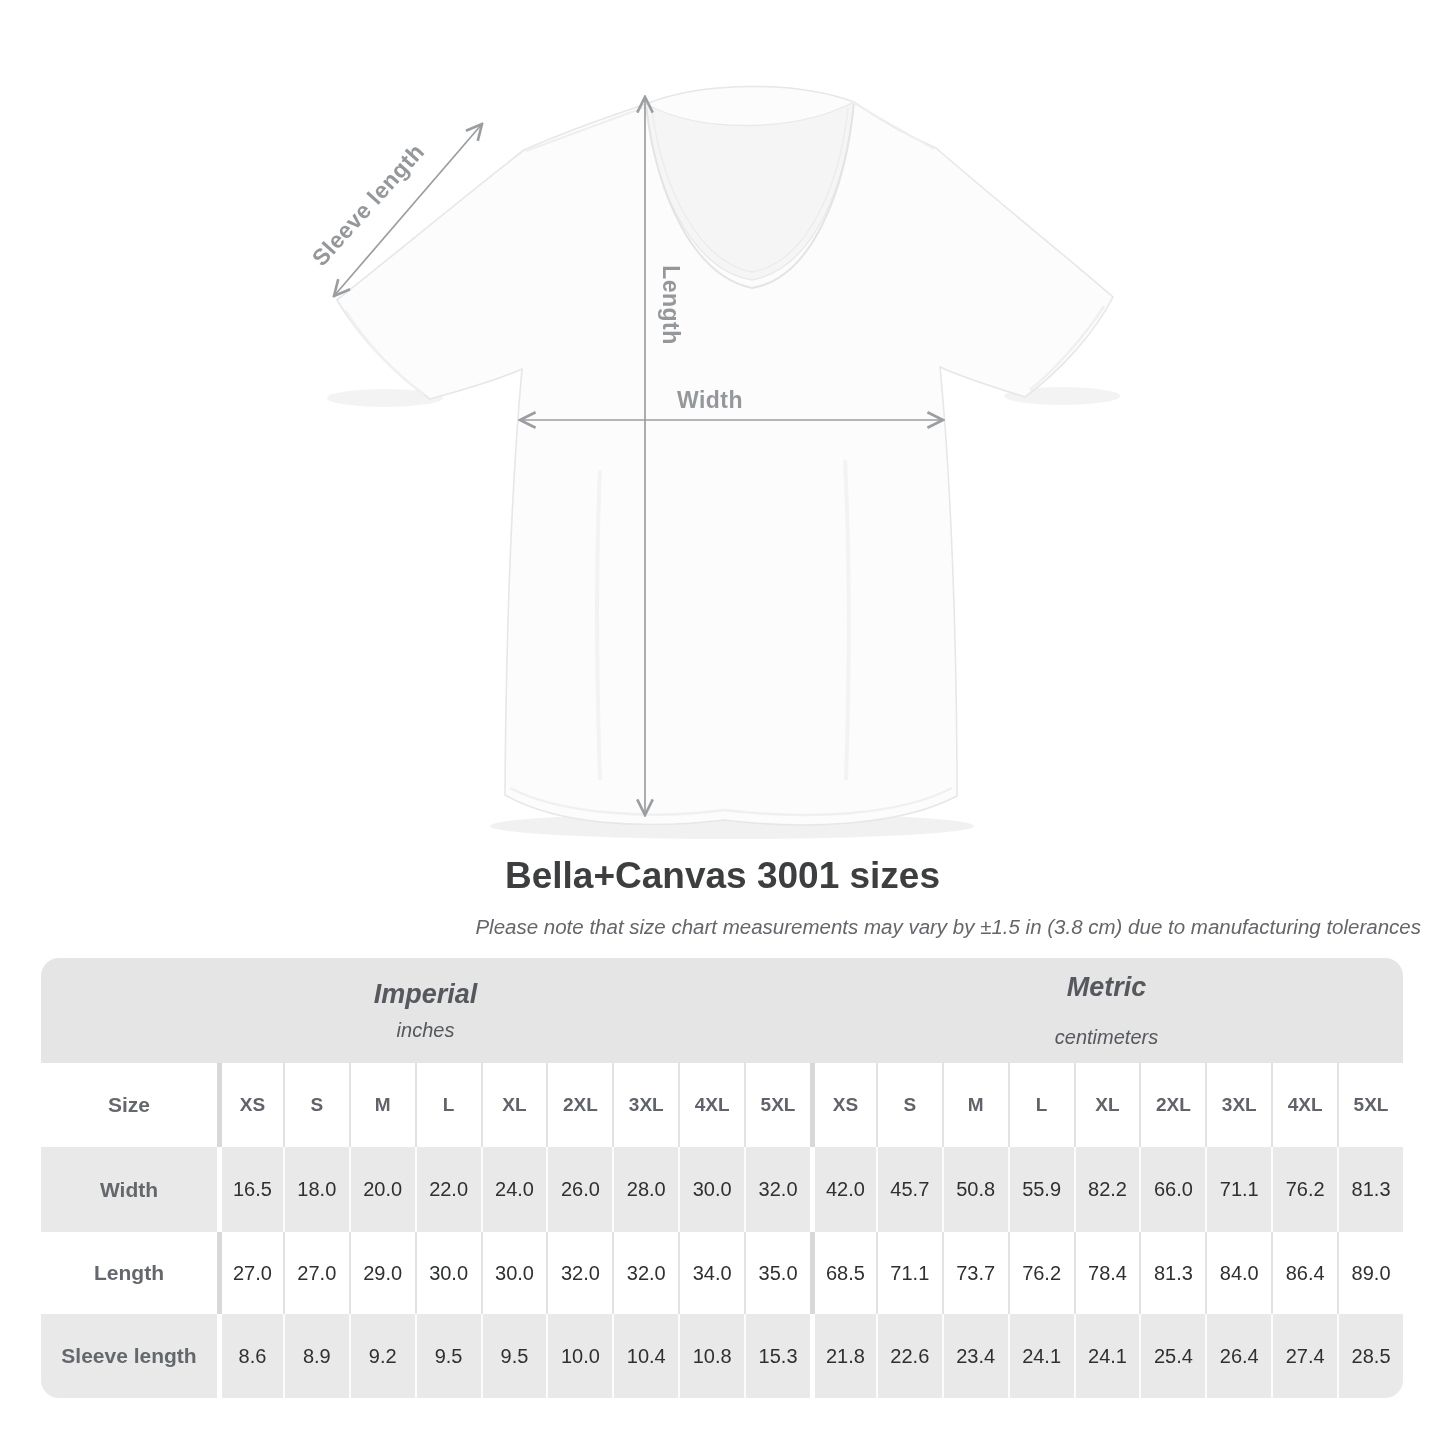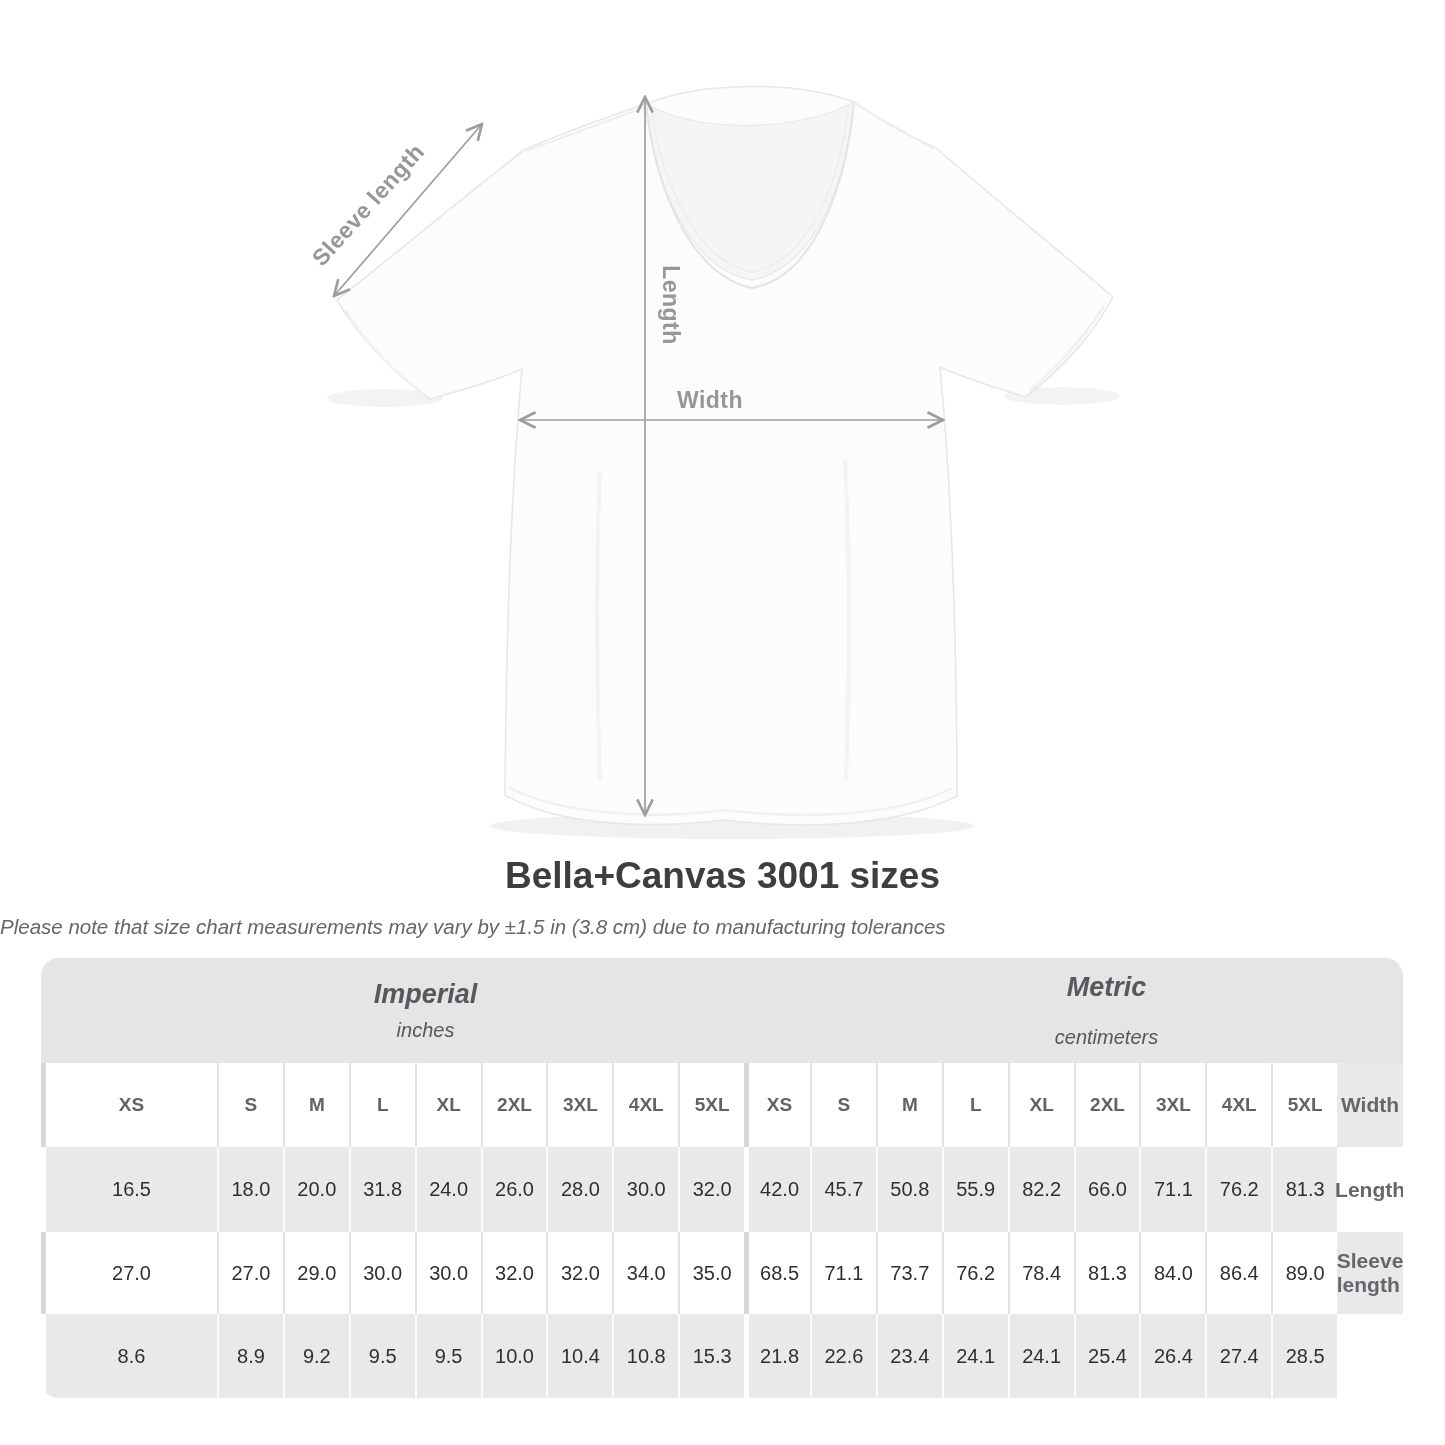--- a/index.html
+++ b/index.html
@@ -10,21 +10,21 @@
   }
   
   .annotated-figure{position:absolute;top:0;left:0;width:1445px;height:860px;}
   .ann-label{font-weight:bold;font-size:23px;fill:#95989b;letter-spacing:.5px;}
   
   .page-title{
     position:absolute;top:855px;left:0;width:1445px;text-align:center;
     font-size:37px;font-weight:bold;color:#3c3e40;
   }
   .page-subtitle{
-    position:absolute;top:915px;left:0;width:1421px;text-align:left;
+    position:absolute;top:915px;left:0;width:1421px;text-align:right;
     font-size:20.5px;font-style:italic;color:#63666a;
   }
   
   .size-table{
     position:absolute;top:958px;left:41px;width:1362px;height:440px;
     display:grid;
     grid-template-columns:176px repeat(18,1fr);
     grid-template-rows:105px 84px 85px 82px 84px;
     border-radius:18px;overflow:hidden;
   }
@@ -119,20 +119,21 @@
 <div class="size-table">
   <div class="band band-imperial cell">
     <span class="group-label">Imperial</span>
     <span class="group-sub">inches</span>
   </div>
   <div class="band band-metric cell">
     <span class="group-label">Metric</span>
     <span class="group-sub">centimeters</span>
   </div>
 
+<div class="cell lbl is-white in-row-white bg-white">Size</div>
     <div class="cell sizehead sep-thick in-row-white bg-white">XS</div>
     <div class="cell sizehead sep in-row-white bg-white">S</div>
     <div class="cell sizehead sep in-row-white bg-white">M</div>
     <div class="cell sizehead sep in-row-white bg-white">L</div>
     <div class="cell sizehead sep in-row-white bg-white">XL</div>
     <div class="cell sizehead sep in-row-white bg-white">2XL</div>
     <div class="cell sizehead sep in-row-white bg-white">3XL</div>
     <div class="cell sizehead sep in-row-white bg-white">4XL</div>
     <div class="cell sizehead sep in-row-white bg-white">5XL</div>
     <div class="cell sizehead sep-thick in-row-white bg-white">XS</div>
@@ -141,21 +142,21 @@
     <div class="cell sizehead sep in-row-white bg-white">L</div>
     <div class="cell sizehead sep in-row-white bg-white">XL</div>
     <div class="cell sizehead sep in-row-white bg-white">2XL</div>
     <div class="cell sizehead sep in-row-white bg-white">3XL</div>
     <div class="cell sizehead sep in-row-white bg-white">4XL</div>
     <div class="cell sizehead sep in-row-white bg-white">5XL</div>
     <div class="cell lbl is-gray in-row-gray bg-gray">Width</div>
     <div class="cell val sep-thick in-row-gray bg-gray">16.5</div>
     <div class="cell val sep in-row-gray bg-gray">18.0</div>
     <div class="cell val sep in-row-gray bg-gray">20.0</div>
-    <div class="cell val sep in-row-gray bg-gray">31.8</div>
+    <div class="cell val sep in-row-gray bg-gray">22.0</div>
     <div class="cell val sep in-row-gray bg-gray">24.0</div>
     <div class="cell val sep in-row-gray bg-gray">26.0</div>
     <div class="cell val sep in-row-gray bg-gray">28.0</div>
     <div class="cell val sep in-row-gray bg-gray">30.0</div>
     <div class="cell val sep in-row-gray bg-gray">32.0</div>
     <div class="cell val sep-thick in-row-gray bg-gray">42.0</div>
     <div class="cell val sep in-row-gray bg-gray">45.7</div>
     <div class="cell val sep in-row-gray bg-gray">50.8</div>
     <div class="cell val sep in-row-gray bg-gray">55.9</div>
     <div class="cell val sep in-row-gray bg-gray">82.2</div>

